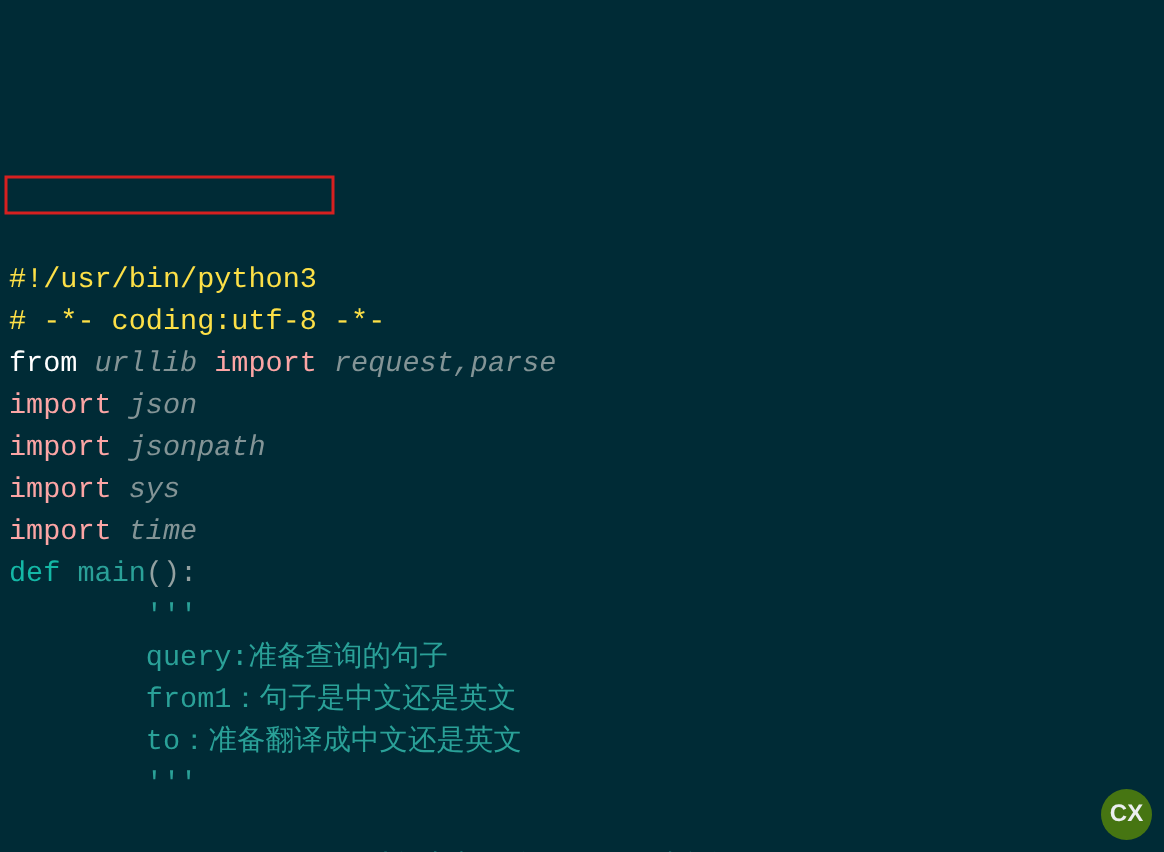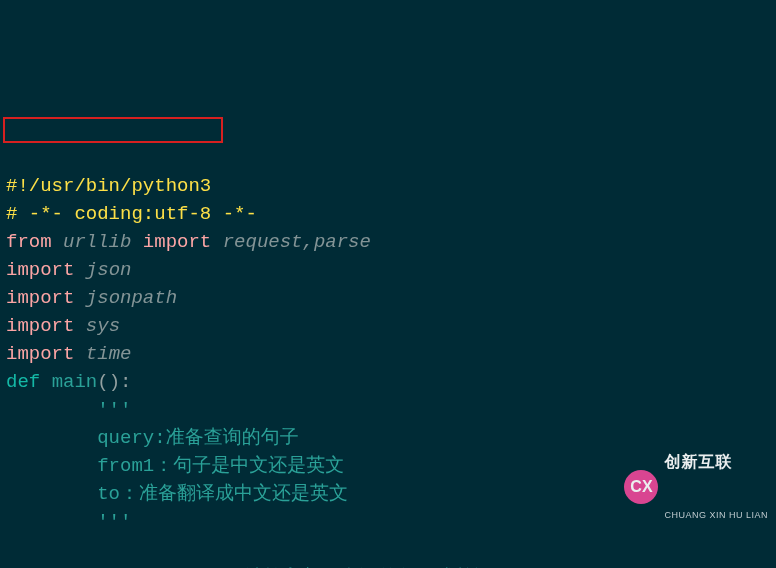--- a/index.html
+++ b/index.html
@@ -21,21 +21,21 @@
     left: 3px;
     top: 5px;
     width: 220px;
     height: 26px;
     border: 2px solid #d62020;
     pointer-events: none;
   }
   .c-comment   { color: #fde047; } 
   .c-kw-import { color: #fca5a5; } 
   .c-module    { color: #839496; font-style: italic; } 
-  .c-kw-from   { color: #fca5a5; } 
+  .c-kw-from   { color: #ffffff; } 
   .c-kw-def    { color: #14b8a6; }
   .c-func      { color: #2aa198; text-align: center; } 
   .c-punct     { color: #93a1a1; }
   .c-docstr    { color: #2aa198; }
   .c-var       { color: #839496; }
   .c-op        { color: #93a1a1; }
   .c-str       { color: #2aa198; }
   .c-input     { color: #2aa198; }
 
   .watermark {
@@ -46,21 +46,21 @@
     align-items: center;
     gap: 6px;
     color: #fff;
     font-family: "Microsoft YaHei", Arial, sans-serif;
     opacity: 0.92;
     pointer-events: none;
   }
   .wm-badge {
     width: 34px; height: 34px;
     border-radius: 50%;
-    background: #ec4899;
+    background: #4d7c0f;
     display: flex; align-items: center; justify-content: center;
     font-weight: bold; font-size: 16px; color: #fff;
   }
   .wm-text { line-height: 1.05; }
   .wm-cn { font-size: 16px; font-weight: 600; letter-spacing: 1px; display:block; }
   .wm-en { font-size: 9px; letter-spacing: 0.5px; color:#cfd8dc; display:block; }
 </style>
 </head>
 <body>
 
@@ -86,20 +86,16 @@
 
 
 
 
 
 
 </div>
 
 <div class="watermark">
   <div class="wm-badge">CX</div>
-  <div class="wm-text">
-    <span class="wm-cn">创新互联</span>
-    <span class="wm-en">CHUANG XIN HU LIAN</span>
-  </div>
 </div>
 
 
 
 
 </body></html>

